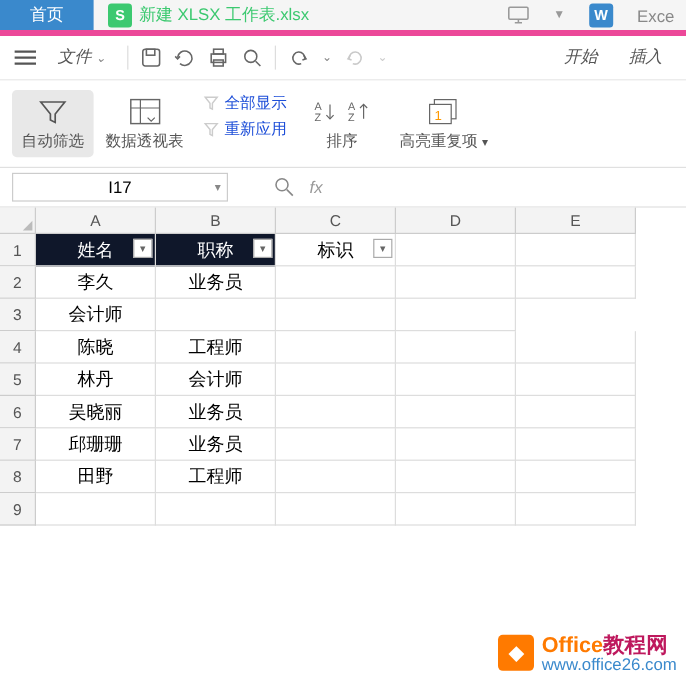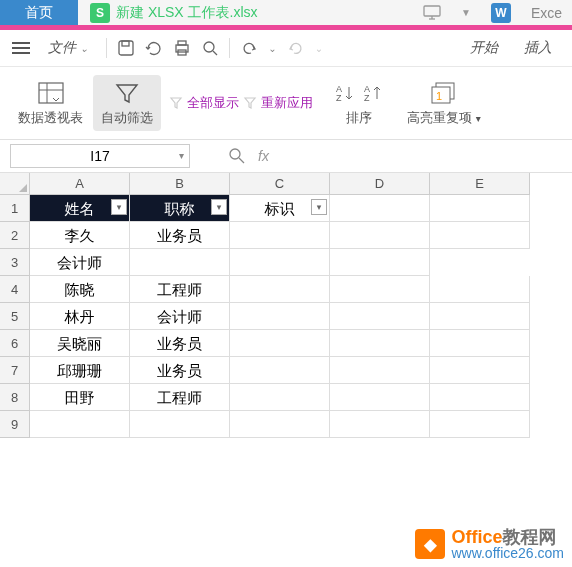--- a/index.html
+++ b/index.html
@@ -12,21 +12,21 @@
     .w-icon { background: #3a89cc; color:#fff; width:20px;height:20px;border-radius:3px;display:flex;align-items:center;justify-content:center;font-size:12px;font-weight:bold; }
     .menubar { display: flex; align-items: center; gap: 10px; padding: 6px 12px; border-bottom: 1px solid #e8e8e8; color: #555; }
     .hamburger { display:inline-block; }
     .menubar .sep { width:1px; height:20px; background:#ddd; }
     .menubar .spacer { margin-left:auto; }
     .menubar-item { padding: 3px 8px; cursor:pointer;font-style:italic; }
     .toolbar { display:flex; padding: 8px 10px; border-bottom:1px solid #e0e0e0; gap: 2px; }
     .tool-group { display:flex; flex-direction:column; align-items:center; padding: 4px 8px; gap:2px; color:#555; font-size:13px; }
     .tool-group.active { background:#e8e8e8; border-radius:4px; }
     .tool-icon { width:32px; height:28px; display:flex; align-items:center; justify-content:center; color:#666; }
-    .tool-stack { display:flex; flex-direction:row; gap:4px; padding:2px 6px; font-size:13px; color:#a21caf; }
+    .tool-stack { display:flex; flex-direction:column; gap:4px; padding:2px 6px; font-size:13px; color:#1d4ed8; }
     .tool-stack-row { display:flex; align-items:center; gap:4px; }
     .tool-sort { display:flex; gap:4px; padding:2px 4px; }
     .sort-btn { display:flex; flex-direction:column; align-items:center; font-size:11px; color:#666; padding:2px; }
     .namebox-row { display:flex; align-items:center; padding:4px 10px; border-bottom:1px solid #e0e0e0; gap:38px; }
     .namebox { width:180px; border:1px solid #ccc; padding:3px 8px; text-align:center; position:relative; }
     .namebox-arrow { position:absolute; right:5px; top:5px; color:#888; font-size:10px; }
     .fx-area { display:flex; align-items:center; gap:12px; color:#888; }
     .fx-input { flex:1; border:none; height:24px; }
     .grid { display:flex; }
     .rowheads { display:flex; flex-direction:column; }
@@ -36,21 +36,21 @@
     .colhead { width:100px; height:22px; background:#f3f3f3; border:1px solid #ccc; border-left:none; border-top:none; text-align:center; font-size:13px; color:#555; line-height:22px; }
     .rowhead { width:30px; height:27px; background:#f3f3f3; border:1px solid #ccc; border-left:none; border-top:none; text-align:center; font-size:13px; color:#555; line-height:27px; }
     .cells { display:flex; flex-direction:column; }
     .row { display:flex; }
     .cell { width:100px; height:27px; border:1px solid #ddd; border-left:none; border-top:none; text-align:center; line-height:27px; font-size:15px; position:relative; }
     .hdr-red { background:#0f172a; color:#fff; }
     .filter-btn { position:absolute; right:2px; top:4px; width:16px; height:16px; background:#fff; border:1px solid #aaa; display:flex; align-items:center; justify-content:center; font-size:9px; color:#666; }
     .watermark { position:absolute; right:8px; bottom:6px; display:flex; align-items:center; gap:6px; font-size:18px; }
     .watermark .logo-badge { width:30px;height:30px;background:#ff7a00;border-radius:4px;display:flex;align-items:center;justify-content:center;color:#fff;font-weight:bold;font-size:16px;}
     .watermark .title1 { color:#ff7a00; font-weight:bold; }
-    .watermark .title2 { color:#737373; font-weight:bold; }
+    .watermark .title2 { color:#be185d; font-weight:bold; }
     .watermark .sub { font-size:14px; color:#3a89cc; margin-top:-2px; }
     .watermark .stack { display:flex;flex-direction:column;line-height:1.1; }
     svg{display:block;}
   </style>
 </head>
 <body>
 
 <div class="tabs">
   <div class="tab-home">首页</div>
   <div class="tab-file">
@@ -120,38 +120,38 @@
         <path d="M5 7 l-2 3 l3 1" fill="none" stroke="#666" stroke-width="1.3"></path>
       </svg>
     </span>
   <span style="font-size:10px;color:#ccc;">⌄</span>
   <span class="spacer"></span>
   <span class="menubar-item">开始</span>
   <span class="menubar-item">插入</span>
 </div>
 
 <div class="toolbar">
+  <div class="tool-group active">
+    <div class="tool-icon">
+        <svg width="28" height="24">
+          <path d="M4 4 L24 4 L16 14 L16 21 L12 19 L12 14 Z" fill="none" stroke="#555" stroke-width="1.4"></path>
+        </svg>
+      </div>
+    <span>自动筛选</span>
+  </div>
   <div class="tool-group">
     <div class="tool-icon">
         <svg width="28" height="24">
           <rect x="2" y="2" width="24" height="20" fill="none" stroke="#666" stroke-width="1.2"></rect>
           <line x1="2" y1="9" x2="26" y2="9" stroke="#666"></line>
           <line x1="10" y1="2" x2="10" y2="22" stroke="#666"></line>
           <path d="M16 17 l3 3 l3 -3" fill="none" stroke="#666"></path>
         </svg>
       </div>
     <span>数据透视表</span>
-  </div>
-  <div class="tool-group active">
-    <div class="tool-icon">
-        <svg width="28" height="24">
-          <path d="M4 4 L24 4 L16 14 L16 21 L12 19 L12 14 Z" fill="none" stroke="#555" stroke-width="1.4"></path>
-        </svg>
-      </div>
-    <span>自动筛选</span>
   </div>
   <div class="tool-stack">
     <div class="tool-stack-row">
       <svg width="14" height="14">
           <path d="M2 2 L12 2 L8 7 L8 12 L6 11 L6 7 Z" fill="none" stroke="#ccc" stroke-width="1.2"></path>
         </svg>
       <span>全部显示</span>
     </div>
     <div class="tool-stack-row">
       <svg width="14" height="14">

